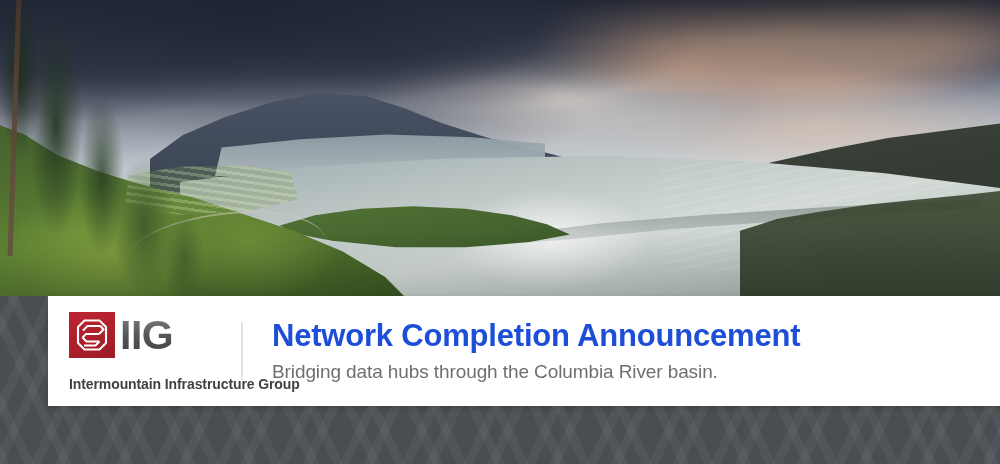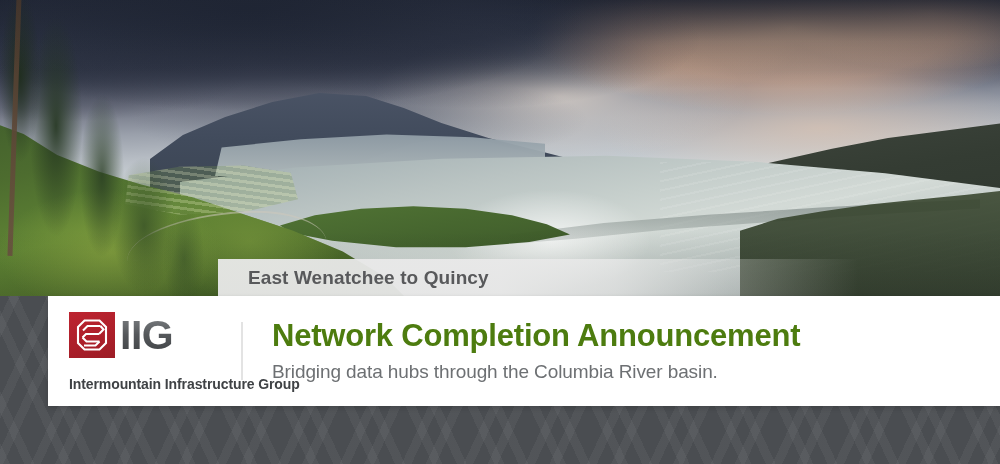--- a/index.html
+++ b/index.html
@@ -247,21 +247,21 @@
   .logo-sub{
     margin-top:4px;
     font-size:14px;font-weight:bold;color:#3f4245;
     letter-spacing:-0.1px;white-space:nowrap;
   }
   .divider{
     width:2px;height:58px;background:#e3e3e3;margin-left:9px;flex:none;
   }
   .text-block{margin-left:29px;}
   .headline{
-    font-size:31px;font-weight:bold;color:#4d7c0f;
+    font-size:31px;font-weight:bold;color:#1d4ed8;
     letter-spacing:-0.2px;line-height:1.1;white-space:nowrap;
   }
   .subhead{
     margin-top:7px;
     font-size:19px;color:#6d7073;font-weight:normal;
     letter-spacing:-0.1px;white-space:nowrap;
   }
 </style>
 </head>
 <body>
@@ -289,23 +289,20 @@
     <div class="peninsula"></div>
     <div class="bluff-left"></div>
     <div class="terraces"></div>
     <div class="road"></div>
     <div class="trees-left">
       <div class="trunk"></div>
     </div>
     <div class="layer hero-tone"></div>
   </div>
 
-  <div class="eyebrow-band">
-    <div class="eyebrow-text">East Wenatchee to Quincy</div>
-  </div>
 
   <div class="card">
 
     <div class="logo-block">
       <div class="logo-row">
         <div class="logo-mark">
           <svg width="36" height="34" viewBox="0 0 36 34" aria-hidden="true">
             <g fill="none" stroke="#ffffff" stroke-width="2.1" stroke-linejoin="miter">
               <path d="M4 9 L10.5 2.5 L25.5 2.5 L32 9 L32 25 L25.5 31.5 L10.5 31.5 L4 25 Z"></path>
               <path d="M9 12.5 L13.5 8 L26.5 8"></path>

